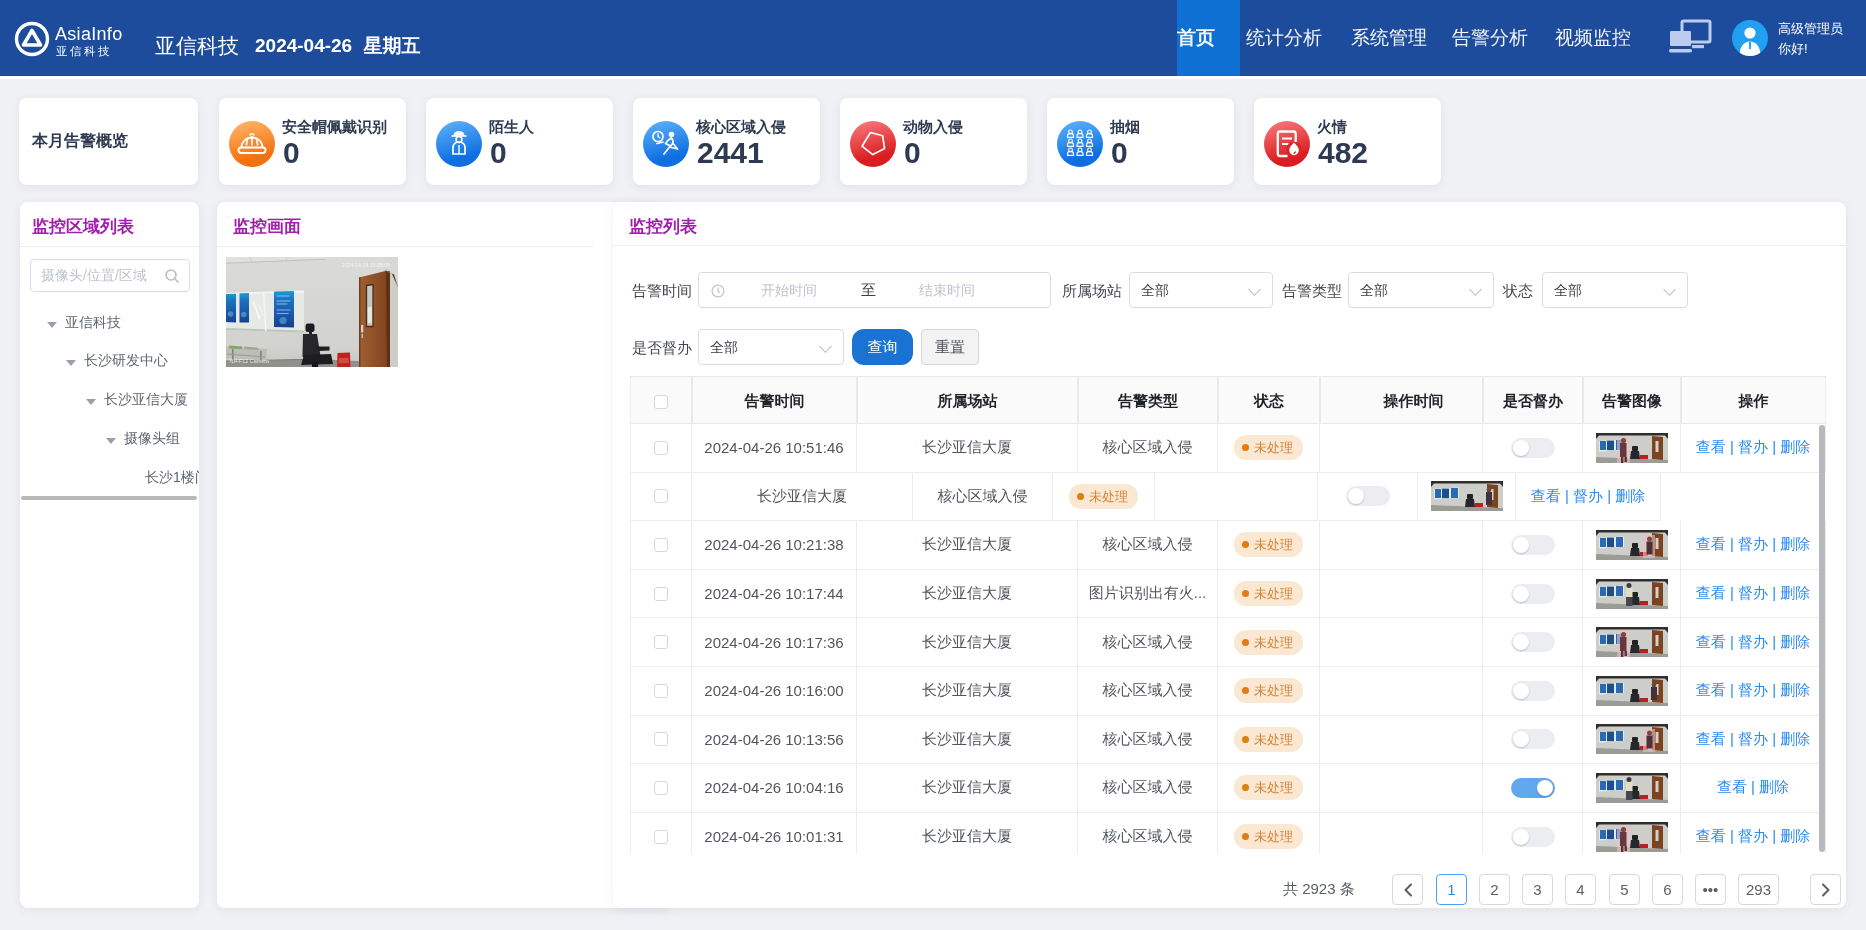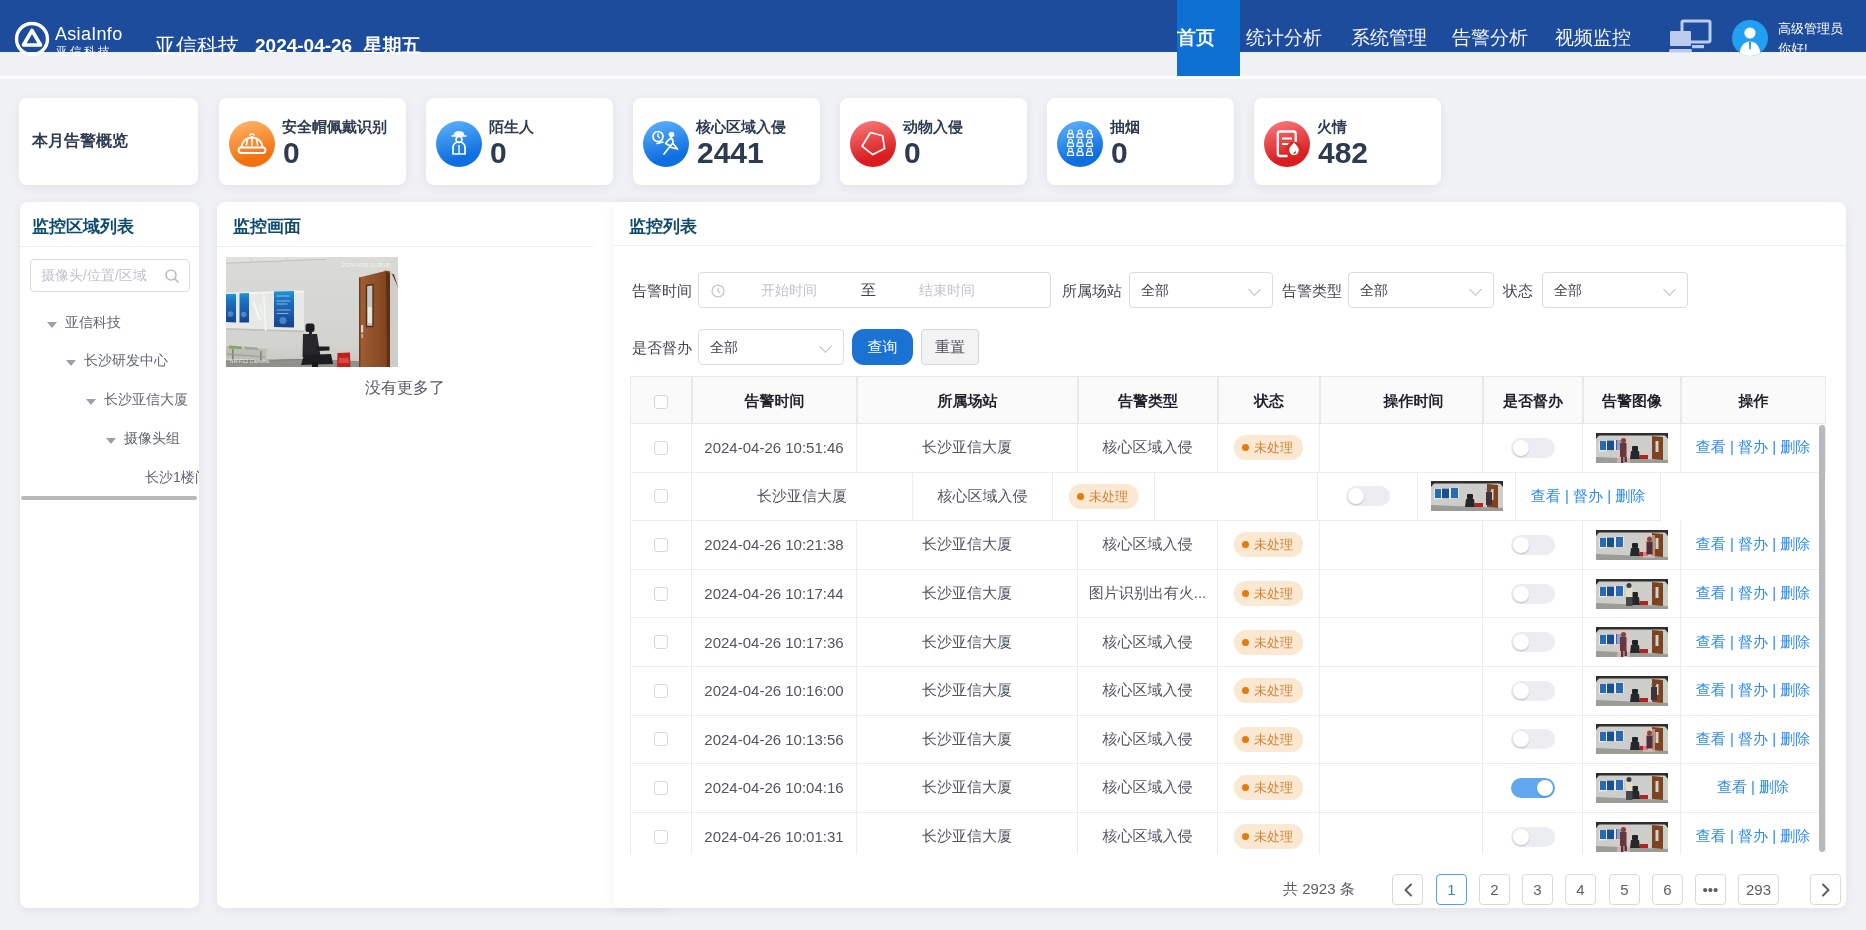--- a/index.html
+++ b/index.html
@@ -1,19 +1,19 @@
 <!DOCTYPE html>
 <html><head>
 <meta charset="utf-8">
 <style>
 * { margin:0; padding:0; box-sizing:border-box; }
 html,body { width:1866px; height:930px; overflow:hidden; font-family:"Liberation Sans",sans-serif; background:#f0f1f4; }
 .abs { position:absolute; }
 
-#header { position:absolute; left:0; top:0; width:1866px; height:52px; background:#1d4c9c; }
+#header { position:absolute; left:0; top:0; width:1866px; height:76px; background:#1d4c9c; }
 #hdrline { position:absolute; left:0; top:76px; width:1866px; height:3px; background:#ffffff; }
 .logo-svg { position:absolute; left:14px; top:21px; }
 .logo-en { position:absolute; left:55px; top:24px; color:#fff; font-size:18px; font-weight:400; letter-spacing:0.3px; }
 .logo-cn { position:absolute; left:56px; top:44px; color:#fff; font-size:11.5px; letter-spacing:2.5px; }
 .hd-title { position:absolute; left:155px; top:32px; color:#fff; font-size:21px; }
 .hd-date { position:absolute; left:255px; top:33px; color:#fff; font-size:19px; font-weight:700; }
 .nav-item { position:absolute; top:0; height:76px; line-height:76px; color:rgba(255,255,255,.95); font-size:19px; text-align:left; }
 #nav-active { position:absolute; left:1177px; top:0; width:63px; height:76px; background:#0d70d2; }
 .nav1 { left:1177px; width:63px; font-weight:700; }
 .nav2 { left:1246px; width:94px; }
@@ -29,21 +29,21 @@
 .ic-or { background:linear-gradient(165deg, #ffaf62 10%, #f3720f 75%); }
 .ic-bl { background:linear-gradient(165deg, #55abf8 10%, #0f6fe0 75%); }
 .ic-rd { background:linear-gradient(165deg, #f57173 10%, #da1d20 75%); }
 .clabel { position:absolute; left:63px; top:20px; font-size:15px; font-weight:700; color:#2d3a50; }
 .cnum { position:absolute; left:64px; top:38px; font-size:30px; font-weight:700; color:#2d3a50; }
 
 .panel { position:absolute; top:202px; height:706px; background:#fff; border-radius:8px; box-shadow:0 2px 10px rgba(60,70,90,.08); overflow:hidden; }
 #pleft { left:20px; width:179px; }
 #pmid { left:217px; width:454px; }
 #pright { left:613px; width:1233px; }
-.ptitle { position:absolute; font-size:17px; font-weight:700; color:#0c4a6e; }
+.ptitle { position:absolute; font-size:17px; font-weight:700; color:#a21caf; }
 .psep { position:absolute; height:1px; background:#ebeef2; }
 
 .search { position:absolute; left:10px; top:57px; width:160px; height:33px; border:1px solid #d9dce2; border-radius:4px; background:#fff; }
 .search span { position:absolute; left:10px; top:7px; color:#bfc4cc; font-size:14px; }
 .tree-row { position:absolute; font-size:14px; color:#5f6570; white-space:nowrap; }
 .caret { display:inline-block; width:0; height:0; border-left:5px solid transparent; border-right:5px solid transparent; border-top:6px solid #9aa0aa; margin-right:8px; position:relative; top:1px; }
 .hscroll { position:absolute; left:1px; top:294px; width:176px; height:4px; background:#b9b9b9; border-radius:2px; }
 
 .nomore { position:absolute; left:0; top:176px; width:376px; text-align:center; font-size:16px; color:#555a62; }
 
@@ -280,21 +280,20 @@
     <rect x="141.8" y="50" width="4" height="16" fill="#e6e8e4"></rect>
     <rect x="135" y="68" width="2.2" height="7.5" fill="#d4d4d0"></rect>
     <rect x="135.4" y="77" width="1.6" height="4" fill="#b9b9b5"></rect>
 
     <polygon points="158,0 172,0 172,30 166,17 158,13" fill="#d8d8d4"></polygon>
     <polygon points="158,13.2 168,17.5 172,30 172,38 164,14.5" fill="#59300f"></polygon>
     <polygon points="166,17 172,30 172,110 164,110 164,14.5" fill="#cdcdc9"></polygon>
     <text x="164" y="10" font-size="5.2" fill="rgba(255,255,255,.7)" text-anchor="end" font-family="Liberation Sans">2024-04-26 15:28:08</text>
     <text x="3.5" y="106" font-size="5.4" fill="rgba(255,255,255,.75)" font-family="Liberation Sans">NH-F12 Camera</text>
   </svg>
-  <div class="nomore">没有更多了</div>
 </div>
 
 <div class="panel" id="pright">
   <div class="ptitle" style="left:16px;top:13px">监控列表</div>
   <div class="psep" style="left:0;top:43px;width:1233px"></div>
 
   <div class="flabel" style="left:19px;top:80px">告警时间</div>
   <div class="fbox" style="left:85px;top:70px;width:353px">
     <svg class="abs" style="left:12px;top:11px" width="14" height="14" viewBox="0 0 14 14">
         <circle cx="7" cy="7" r="5.9" fill="none" stroke="#c3c7ce" stroke-width="1.3"></circle>

